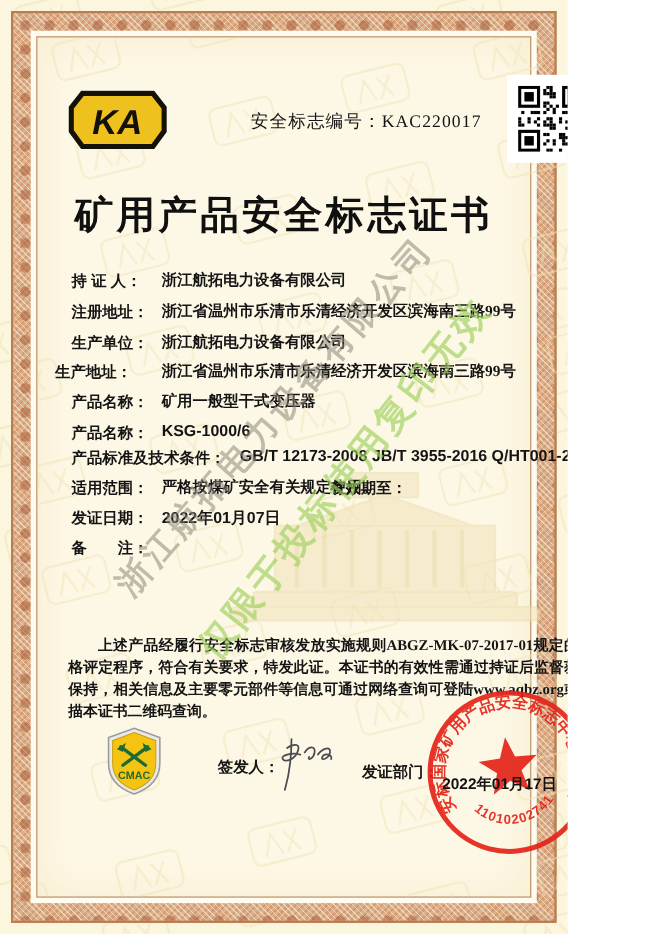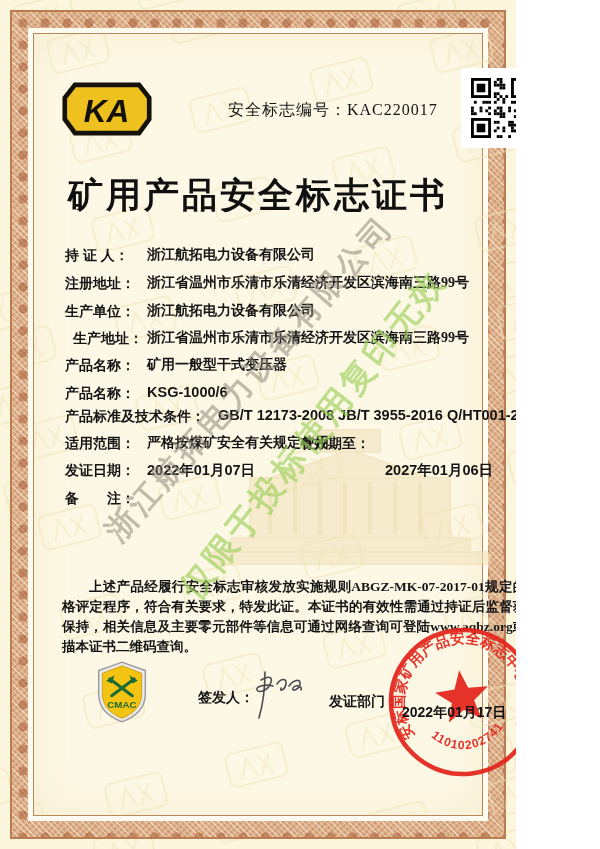--- a/index.html
+++ b/index.html
@@ -194,39 +194,38 @@
 
   <div class="abs lab" style="left:65px;top:247px;">持 证 人：</div>
   <div class="abs val" style="left:147px;top:246px;">浙江航拓电力设备有限公司</div>
 
   <div class="abs lab" style="left:65px;top:275px;">注册地址：</div>
   <div class="abs val" style="left:147px;top:274px;">浙江省温州市乐清市乐清经济开发区滨海南三路99号</div>
 
   <div class="abs lab" style="left:65px;top:303px;">生产单位：</div>
   <div class="abs val" style="left:147px;top:302px;">浙江航拓电力设备有限公司</div>
 
-  <div class="abs lab" style="left:73px;top:330px;text-align:center;">生产地址：</div>
+  <div class="abs lab" style="left:50px;top:330px;text-align:center;">生产地址：</div>
   <div class="abs val" style="left:147px;top:329px;">浙江省温州市乐清市乐清经济开发区滨海南三路99号</div>
 
   <div class="abs lab" style="left:65px;top:357px;">产品名称：</div>
   <div class="abs val" style="left:147px;top:356px;">矿用一般型干式变压器</div>
 
   <div class="abs lab" style="left:65px;top:385px;">产品名称：</div>
   <div class="abs val-sans" style="left:147px;top:384px;">KSG-1000/6</div>
 
   <div class="abs lab" style="left:65px;top:408px;text-align:right;">产品标准及技术条件：</div>
   <div class="abs val-sans" style="left:218px;top:407px;">GB/T 12173-2008 JB/T 3955-2016 Q/HT001-2023</div>
 
   <div class="abs lab" style="left:65px;top:435px;">适用范围：</div>
   <div class="abs val" style="left:147px;top:434px;">严格按煤矿安全有关规定使用。</div>
 
   <div class="abs lab" style="left:65px;top:462px;">发证日期：</div>
   <div class="abs val-sans" style="left:147px;top:461px;">2022年01月07日</div>
   <div class="abs lab" style="left:300px;top:435px;text-align:center;">有效期至：</div>
-  <div class="abs val-sans" style="left:385px;top:461px;">2027年01月06日</div>
 
   <div class="abs lab" style="left:65px;top:490px;">备　　注：</div>
   <div class="abs val" style="left:147px;top:489px;"></div>
 
   <div class="statement">上述产品经履行安全标志审核发放实施规则ABGZ-MK-07-2017-01规定的合格评定程序，符合有关要求，特发此证。本证书的有效性需通过持证后监督获得保持，相关信息及主要零元部件等信息可通过网络查询可登陆www.aqbz.org或扫描本证书二维码查询。</div>
 
   <svg class="abs" style="left:94px;top:660px;" width="56" height="64" viewBox="0 0 60 68">
     <path d="M30 2 L55 11 V36 C55 52 44 61 30 66 C16 61 5 52 5 36 V11 Z" fill="#e9e9e9" stroke="#9a9a9a" stroke-width="1.5"></path>
     <path d="M30 6 L51 14 V36 C51 50 41 58 30 62 C19 58 9 50 9 36 V14 Z" fill="#f5c312" stroke="#caa00c" stroke-width="1"></path>
     <g stroke="#1d6b34" stroke-width="3.2" stroke-linecap="round">

